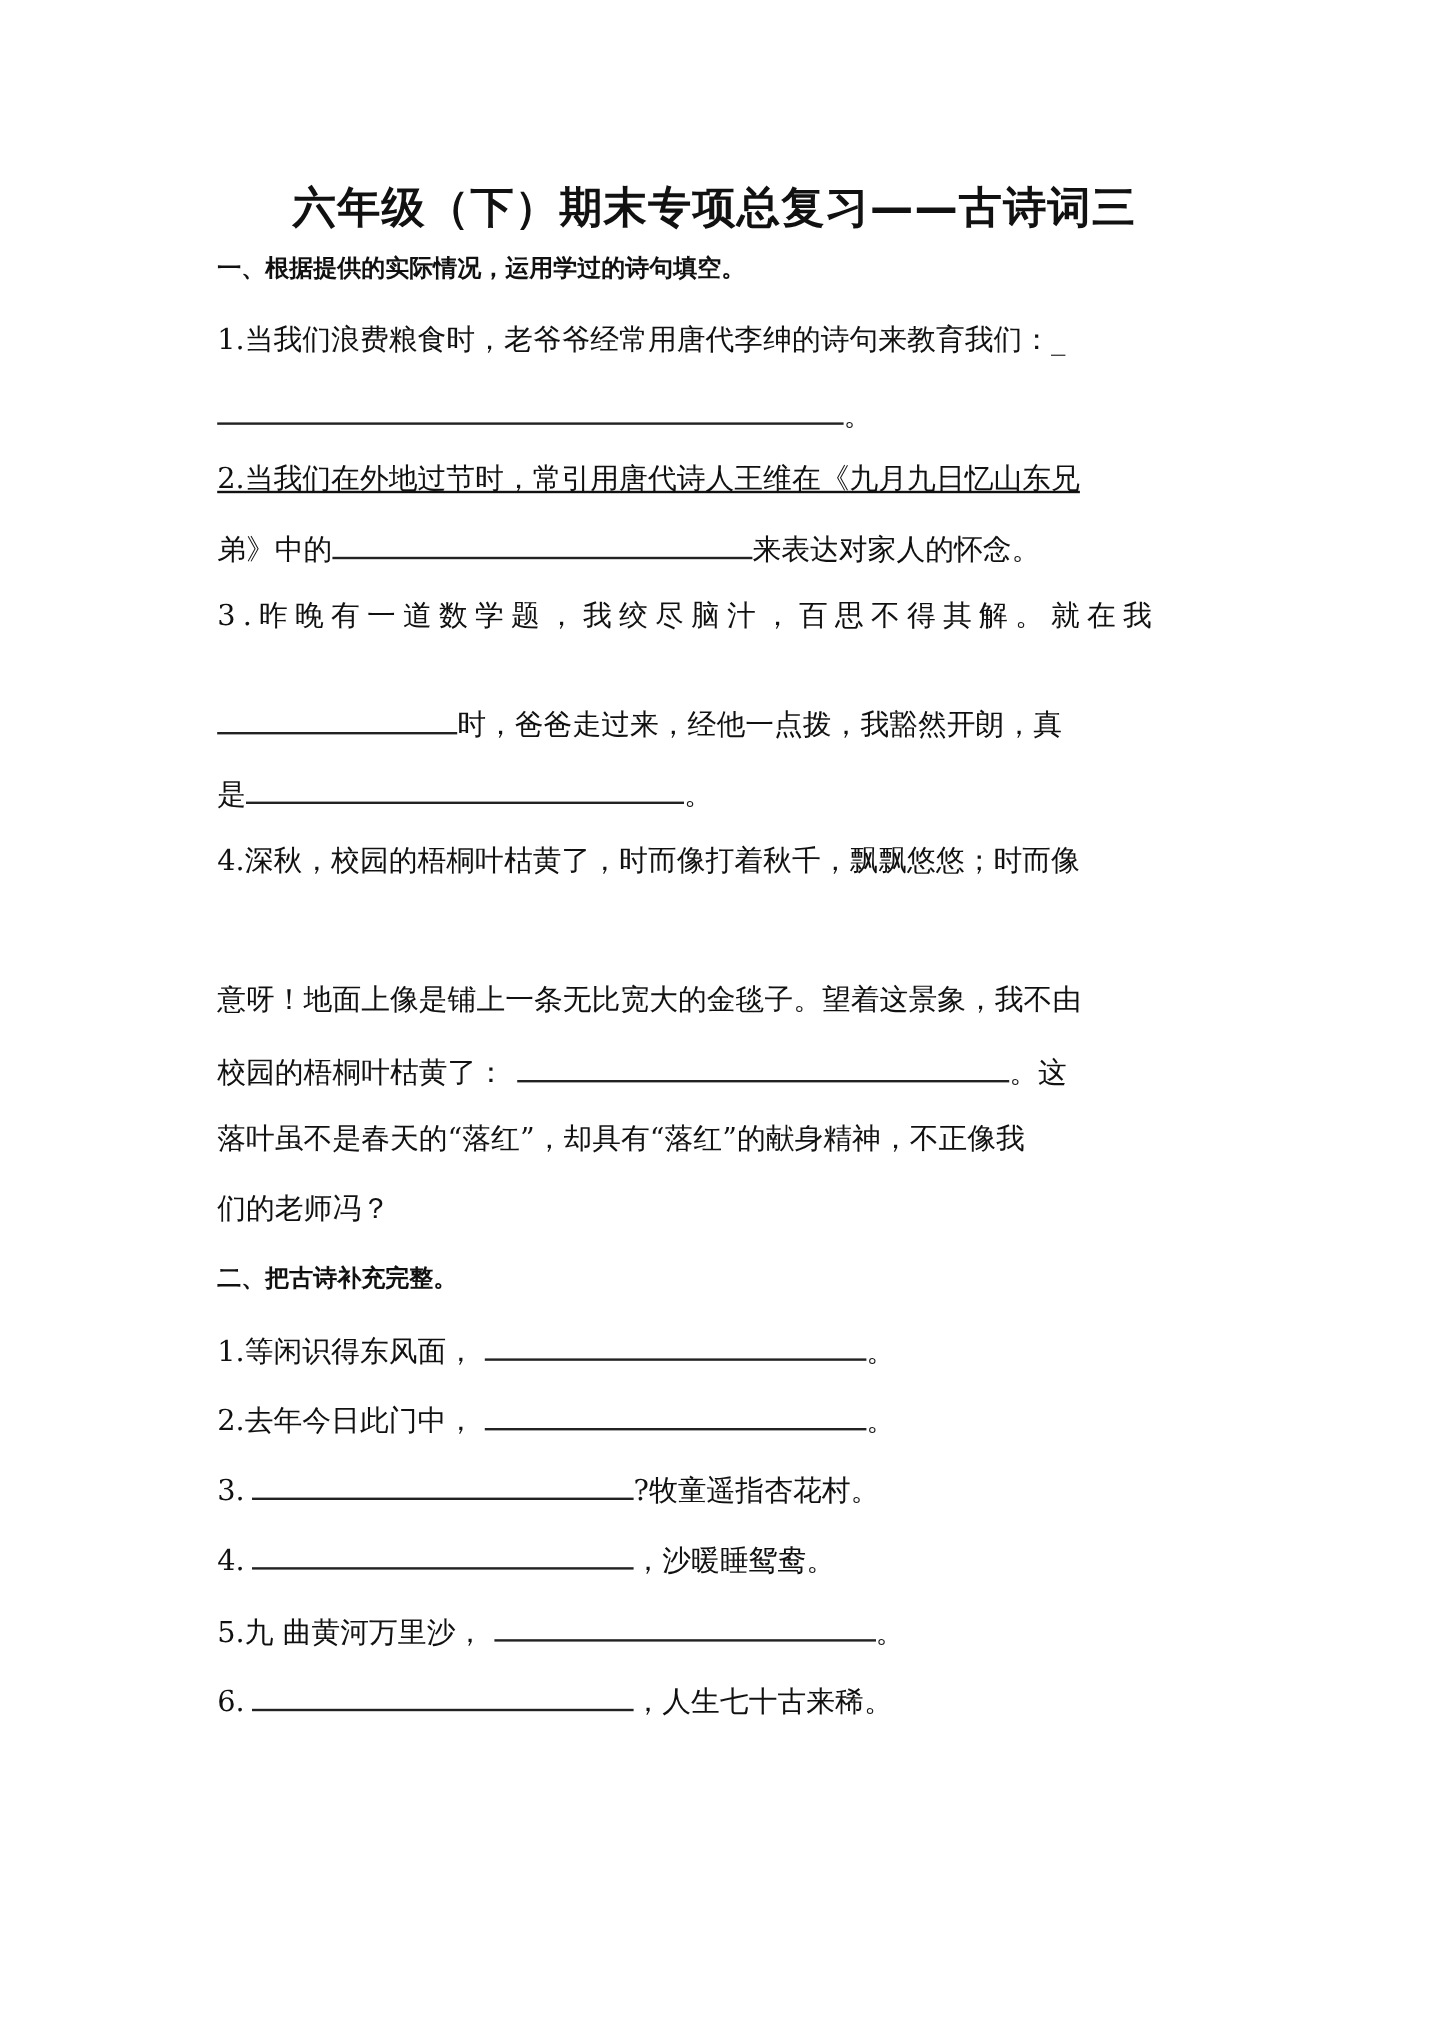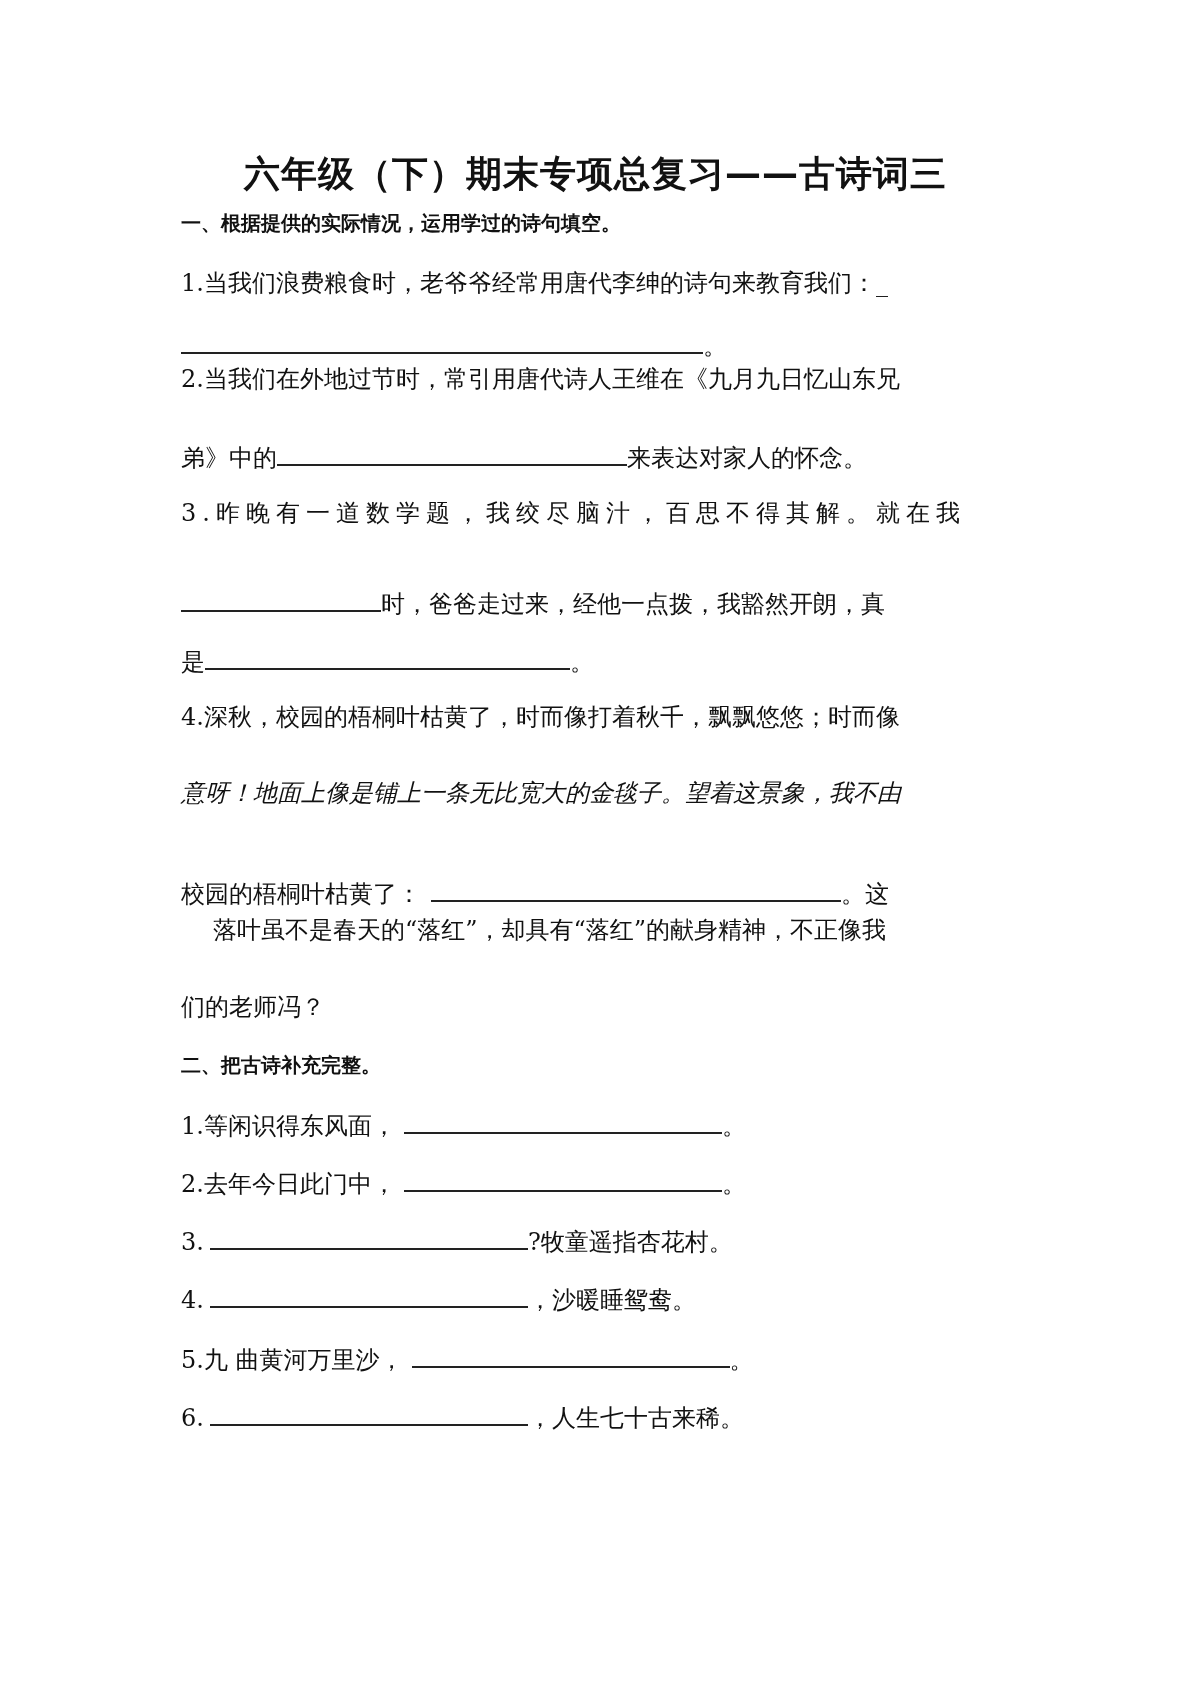--- a/index.html
+++ b/index.html
@@ -19,31 +19,31 @@
 
 <div class="page">
 
   <div class="title">六年级（下）期末专项总复习——古诗词三</div>
 
   <div class="line heading" style="top:206px;">一、根据提供的实际情况，运用学过的诗句填空。</div>
 
   <div class="line" style="top:266px;"><span>1.当我们浪费粮食时，老爷爷经常用唐代李绅的诗句来教育我们：_</span></div>
   <div class="line" style="top:326px;"><span class="blank" style="width:522px;"></span><span>。</span></div>
 
-  <div class="line" style="top:362px;"><span>2.当我们在外地过节时，常引用唐代诗人王维在《九月九日忆山东兄</span></div>
+  <div class="line" style="top:382px;text-decoration:underline;"><span>2.当我们在外地过节时，常引用唐代诗人王维在《九月九日忆山东兄</span></div>
   <div class="line" style="top:438px;text-align:center;"><span>弟》中的</span><span class="blank" style="width:350px;"></span><span>来表达对家人的怀念。</span></div>
 
   <div class="line wide" style="top:496px;"><span>3.昨晚有一道数学题，我绞尽脑汁，百思不得其解。就在我</span></div>
   <div class="line" style="top:584px;"><span class="blank" style="width:200px;"></span><span>时，爸爸走过来，经他一点拨，我豁然开朗，真</span></div>
   <div class="line" style="top:642px;"><span>是</span><span class="blank" style="width:365px;"></span><span>。</span></div>
 
   <div class="line" style="top:700px;">4.深秋，校园的梧桐叶枯黄了，时而像打着秋千，飘飘悠悠；时而像</div>
-  <div class="line" style="top:776px;font-style:italic;">意呀！地面上像是铺上一条无比宽大的金毯子。望着这景象，我不由</div>
+  <div class="line" style="top:816px;">意呀！地面上像是铺上一条无比宽大的金毯子。望着这景象，我不由</div>
   <div class="line" style="top:874px;"><span>校园的梧桐叶枯黄了：</span><span class="blank" style="width:410px; margin-left:10px;"></span><span>。这</span></div>
-  <div class="line" style="top:913px;margin-left:32px;">落叶虽不是春天的“落红”，却具有“落红”的献身精神，不正像我</div>
+  <div class="line" style="top:932px;">落叶虽不是春天的“落红”，却具有“落红”的献身精神，不正像我</div>
   <div class="line" style="top:990px;">们的老师冯？</div>
 
   <div class="line heading" style="top:1048px;">二、把古诗补充完整。</div>
 
   <div class="line" style="top:1106px;"><span>1.等闲识得东风面，</span><span class="blank" style="width:318px; margin-left:8px;"></span><span>。</span></div>
   <div class="line" style="top:1164px;"><span>2.去年今日此门中，</span><span class="blank" style="width:318px; margin-left:8px;"></span><span>。</span></div>
   <div class="line" style="top:1222px;"><span>3.</span><span class="blank" style="width:318px; margin-left:6px;"></span><span>?牧童遥指杏花村。</span></div>
   <div class="line" style="top:1280px;"><span>4.</span><span class="blank" style="width:318px; margin-left:6px;"></span><span>，沙暖睡鸳鸯。</span></div>
   <div class="line" style="top:1340px;"><span>5.九  曲黄河万里沙，</span><span class="blank" style="width:318px; margin-left:8px;"></span><span>。</span></div>
   <div class="line" style="top:1398px;"><span>6.</span><span class="blank" style="width:318px; margin-left:6px;"></span><span>，人生七十古来稀。</span></div>

